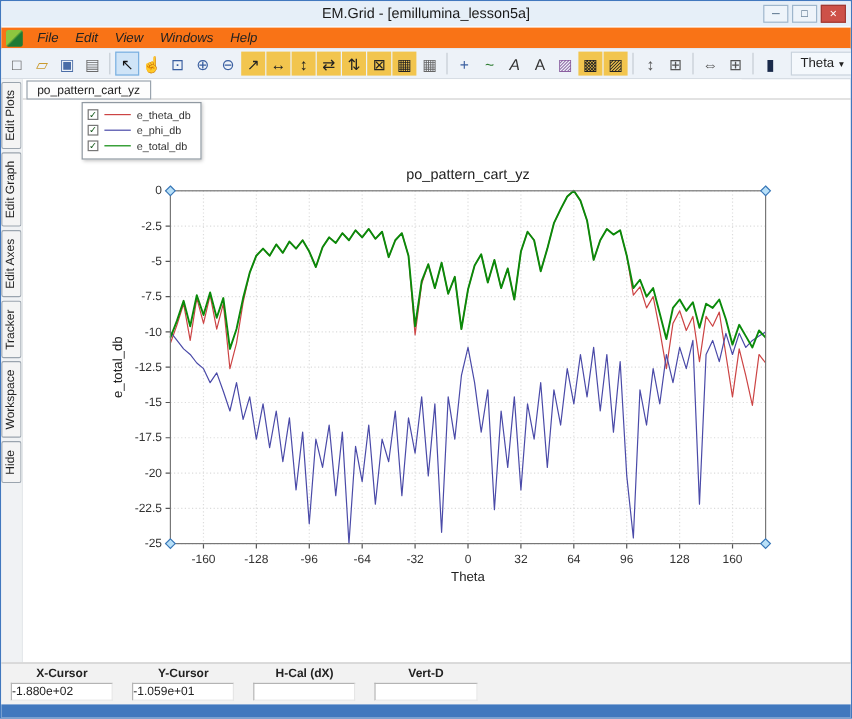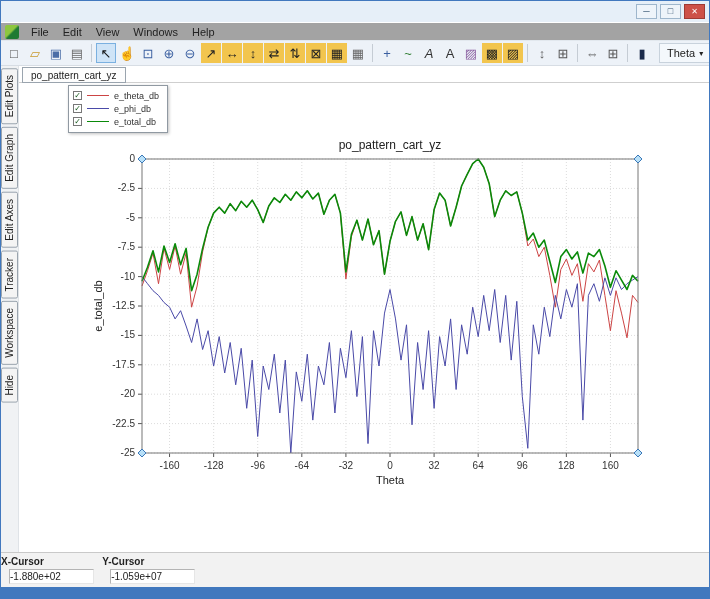--- a/index.html
+++ b/index.html
@@ -7,22 +7,22 @@
   .window{position:relative;width:710px;height:599px;background:#ffffff;
     border:1px solid #4178be;font-family:"Liberation Sans",sans-serif;overflow:hidden;}
   
   .titlebar{position:absolute;left:0;top:0;width:708px;height:21px;background:#e6eff8;
     text-align:center;line-height:21px;font-size:12px;color:#1a1a1a;}
   .wincontrols{position:absolute;right:4px;top:3px;display:flex;gap:3px;}
   .wbtn{width:21px;height:15px;line-height:13px;text-align:center;font-size:9px;
     border:1px solid #9eb6cc;background:#eef4fa;color:#30506e;cursor:default;}
   .wbtn.close{background:#cd5148;border-color:#a03a33;color:#ffffff;font-size:8px;}
   
-  .menubar{position:absolute;left:0;top:22px;width:708px;height:18px;background:#a3a3a3;
-    border-bottom:1px solid #e2e8ee;display:flex;align-items:center;font-size:11px;color:#222;}
+  .menubar{position:absolute;left:0;top:22px;width:708px;height:18px;background:#f97316;
+    border-bottom:1px solid #e2e8ee;display:flex;align-items:center;font-size:11px;color:#222;font-style:italic;}
   .applogo{width:14px;height:14px;margin:0 5px 0 4px;border-radius:2px;
     background:linear-gradient(135deg,#8dc63f 45%,#1f7a33 55%);}
   .menuitem{padding:1px 7px;}
   
   .toolbar{position:absolute;left:0;top:40px;width:708px;height:25px;background:#edf2f8;
     border-bottom:1px solid #d7dde4;display:flex;align-items:center;padding-left:3px;gap:1px;}
   .ticon{width:20px;height:20px;line-height:19px;text-align:center;font-size:13px;
     border:1px solid transparent;color:#444;flex:0 0 auto;}
   .ticon.active{background:#cfe4f7;border-color:#7ab0e0;}
   .tsep{width:1px;height:18px;background:#c5ccd4;margin:0 3px;flex:0 0 auto;}
@@ -47,33 +47,34 @@
   .legend{position:absolute;left:49px;top:19px;background:#ffffff;border:1px solid #9099a2;
     box-shadow:1px 1px 3px rgba(0,0,0,0.25);padding:3px 8px 4px 4px;z-index:5;}
   .lrow{display:flex;align-items:center;gap:5px;height:13px;font-size:9px;color:#333;}
   .lcheck{width:9px;height:9px;border:1px solid #777;background:#fff;font-size:8px;
     line-height:8px;text-align:center;color:#14581a;}
   .lline{width:22px;height:0;border-top-style:solid;border-top-width:1px;}
   
   .statusbar{position:absolute;left:0;top:551px;width:708px;height:35px;background:#f2f2f2;
     border-top:1px solid #c9c9c9;display:grid;grid-template-columns:repeat(7,1fr);}
   .scol{display:flex;flex-direction:column;}
-  .shead{text-align:left;font-weight:bold;font-size:10px;color:#222;padding-top:3px;height:16px;}
+  .shead{text-align:center;font-weight:bold;font-size:10px;color:#222;padding-top:3px;height:16px;}
   .svalbox{margin:0 8px;height:15px;background:#ffffff;border:1px solid #b4b4b4;
     border-right-color:#e6e6e6;border-bottom-color:#e6e6e6;font-size:10px;color:#222;
     line-height:14px;}
   
   .bottomstrip{position:absolute;left:0;top:586px;width:708px;height:12px;background:#4178be;}
 </style>
 </head>
 <body>
 
 <div class="window">
 
   <div class="titlebar">
+    <span>EM.Grid - [emillumina_lesson5a]</span>
     <span class="wincontrols">
       <span class="wbtn">─</span>
       <span class="wbtn">□</span>
       <span class="wbtn close">✕</span>
     </span>
   </div>
 
   <div class="menubar">
     <span class="applogo"></span>
     <span id="menu-items"><span class="menuitem">File</span><span class="menuitem">Edit</span><span class="menuitem">View</span><span class="menuitem">Windows</span><span class="menuitem">Help</span></span>
@@ -230,19 +231,27 @@
       </div>
   </div>
 
   <div class="statusbar" id="statusbar">
       <div class="scol">
         <div class="shead">X-Cursor</div>
         <div class="svalbox">-1.880e+02</div>
       </div>
       <div class="scol">
         <div class="shead">Y-Cursor</div>
-        <div class="svalbox">-1.059e+07</div>
+        <div class="svalbox">-1.059e+01</div>
+      </div>
+      <div class="scol">
+        <div class="shead">H-Cal (dX)</div>
+        <div class="svalbox"></div>
+      </div>
+      <div class="scol">
+        <div class="shead">Vert-D</div>
+        <div class="svalbox"></div>
       </div>
     </div>
 
   <div class="bottomstrip"></div>
 
 </div>
 
 </body></html>

